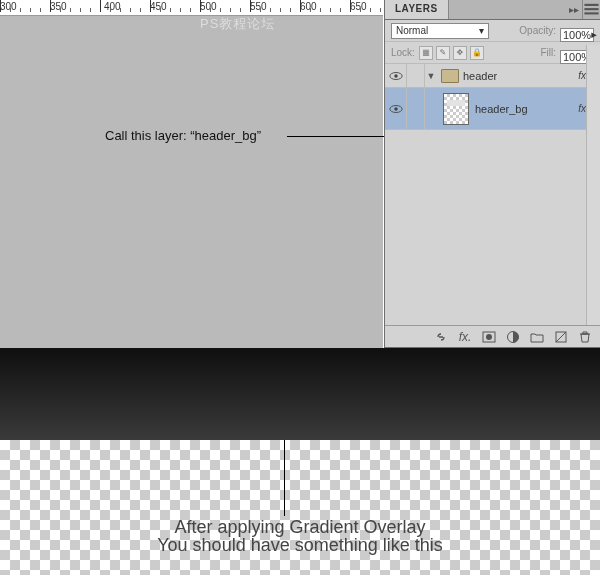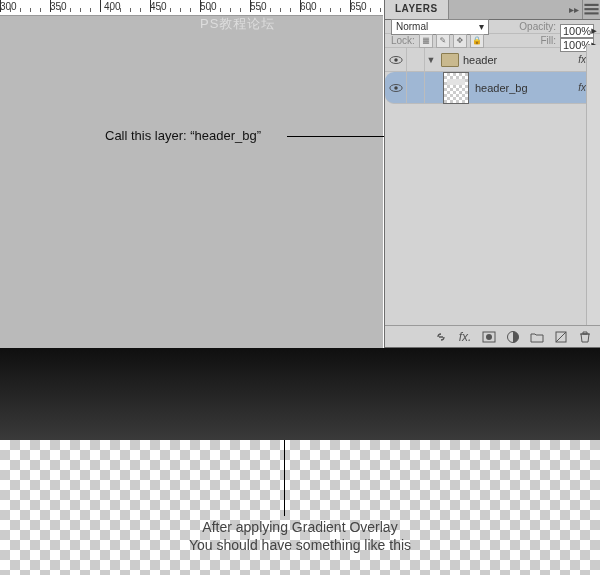--- a/index.html
+++ b/index.html
@@ -18,57 +18,57 @@
 .callout { position: absolute; top: 112px; left: 105px; font-size: 13px; color: #111; }
 .callout-line { position: absolute; top: 120px; left: 287px; width: 128px; height: 1px; background: #000; }
 
 .panel { position: absolute; top: 0; right: 0; width: 216px; height: 348px; background: #d3d3d3; border-left: 1px solid #6e6e6e; border-bottom: 1px solid #6e6e6e; font-size: 10px; color: #333; }
 .panel-tabs { height: 20px; background: #b5b5b5; border-bottom: 1px solid #6e6e6e; display: flex; align-items: stretch; }
 .tab { padding: 3px 10px; background: #d3d3d3; border-right: 1px solid #888; font-size: 10px; font-weight: bold; color: #333; letter-spacing: 0.5px; }
 .panel-tabs .spacer { flex: 1; }
 .panel-roll { width: 16px; display: flex; align-items: center; justify-content: center; color: #555; }
 .panel-menu { width: 18px; display: flex; align-items: center; justify-content: center; border-left: 1px solid #888; }
 
-.opt-row { height: 14px; display: flex; align-items: center; padding: 0 6px; gap: 4px; border-bottom: 1px solid #bcbcbc; }
+.opt-row { height: 22px; display: flex; align-items: center; padding: 0 6px; gap: 4px; border-bottom: 1px solid #bcbcbc; }
 .blend { width: 98px; height: 16px; background: #fff; border: 1px solid #888; font-size: 10px; padding: 1px 4px; display: flex; align-items: center; justify-content: space-between; }
 .opt-label { font-size: 10px; color: #888; }
 .pct { width: 34px; height: 14px; background: #fff; border: 1px solid #888; font-size: 11px; padding: 0 2px; display: flex; align-items: center; justify-content: space-between; margin-top: 8px; }
 .lock-icons { display: flex; gap: 3px; }
 .lock-slot { width: 14px; height: 14px; border: 1px solid #aaa; background: #e5e5e5; display: flex; align-items: center; justify-content: center; font-size: 8px; color: #777; }
 
 .layer-list { background: #d3d3d3; }
 .layer-row { height: 24px; display: flex; align-items: center; border-bottom: 1px solid #bcbcbc; background: #d3d3d3; }
 .layer-row.sel { background: #9fb7d4; }
 .eye { width: 22px; height: 100%; border-right: 1px solid #bcbcbc; display: flex; align-items: center; justify-content: center; }
 .eye svg { width: 14px; height: 10px; }
 .link-col { width: 18px; height: 100%; border-right: 1px solid #bcbcbc; }
 .disclosure { width: 12px; text-align: center; color: #555; font-size: 9px; }
 .folder-thumb { width: 18px; height: 14px; background: #c9b98e; border: 1px solid #8a7c50; border-radius: 1px; margin: 0 4px; }
 .layer-thumb { width: 26px; height: 32px; border: 1px solid #666; margin: 0 6px 0 18px; background-image:
   linear-gradient(45deg,#ccc 25%,transparent 25%),linear-gradient(-45deg,#ccc 25%,transparent 25%),
   linear-gradient(45deg,transparent 75%,#ccc 75%),linear-gradient(-45deg,transparent 75%,#ccc 75%);
   background-size: 6px 6px; background-position: 0 0,0 3px,3px -3px,-3px 0; background-color: #fff; position: relative; }
 .layer-thumb::after { content:''; position:absolute; left:3px; right:3px; top:6px; height:6px; background:#e3e3e3; }
-.layer-row.thumb-row { height: 32px; border-radius: 9px; }
+.layer-row.thumb-row { height: 42px; }
 .layer-name { font-size: 11px; flex: 1; }
 .fx { font-size: 10px; font-style: italic; color: #444; margin-right: 4px; }
 .fx-arrow { font-size: 8px; margin-right: 6px; color: #555; }
 .spacer-row { height: 170px; }
 
 .panel-footer { position: absolute; bottom: 0; left: 0; right: 0; height: 22px; background: #d3d3d3; border-top: 1px solid #9a9a9a; display: flex; align-items: center; justify-content: flex-end; gap: 10px; padding: 0 8px; }
 .ftr-ico { width: 14px; height: 14px; display: flex; align-items: center; justify-content: center; color: #555; }
 .ftr-ico svg { width: 14px; height: 14px; }
 
 .gradient-band { position: absolute; top: 348px; left: 0; width: 600px; height: 92px; background: linear-gradient(to bottom,#0f0f0f 0%,#3a3a3a 100%); }
 .checker-bottom { position: absolute; top: 440px; left: 0; width: 600px; height: 135px;
   background-image: linear-gradient(45deg,#ccc 25%,transparent 25%),linear-gradient(-45deg,#ccc 25%,transparent 25%),
   linear-gradient(45deg,transparent 75%,#ccc 75%),linear-gradient(-45deg,transparent 75%,#ccc 75%);
   background-size: 20px 20px; background-position: 0 0,0 10px,10px -10px,-10px 0; background-color: #fff; }
 .vline { position: absolute; top: 440px; left: 284px; width: 1px; height: 76px; background: #000; }
-.bottom-text { position: absolute; top: 518px; width: 600px; text-align: center; font-size: 14px; color: #444; line-height: 18px; }
+.bottom-text { position: absolute; top: 518px; width: 600px; text-align: center; font-size: 18px; color: #444; line-height: 18px; }
 
 .scroll-v { position: absolute; right: 0; top: 45px; width: 14px; bottom: 22px; background: #d7d7d7; border-left: 1px solid #b4b4b4; }
 </style>
 </head>
 <body>
 
 <div class="ruler-top">
   <span class="num" style="left:0">300</span>
   <span class="num" style="left:50px">350</span>
   <span class="num" style="left:104px">400</span>

